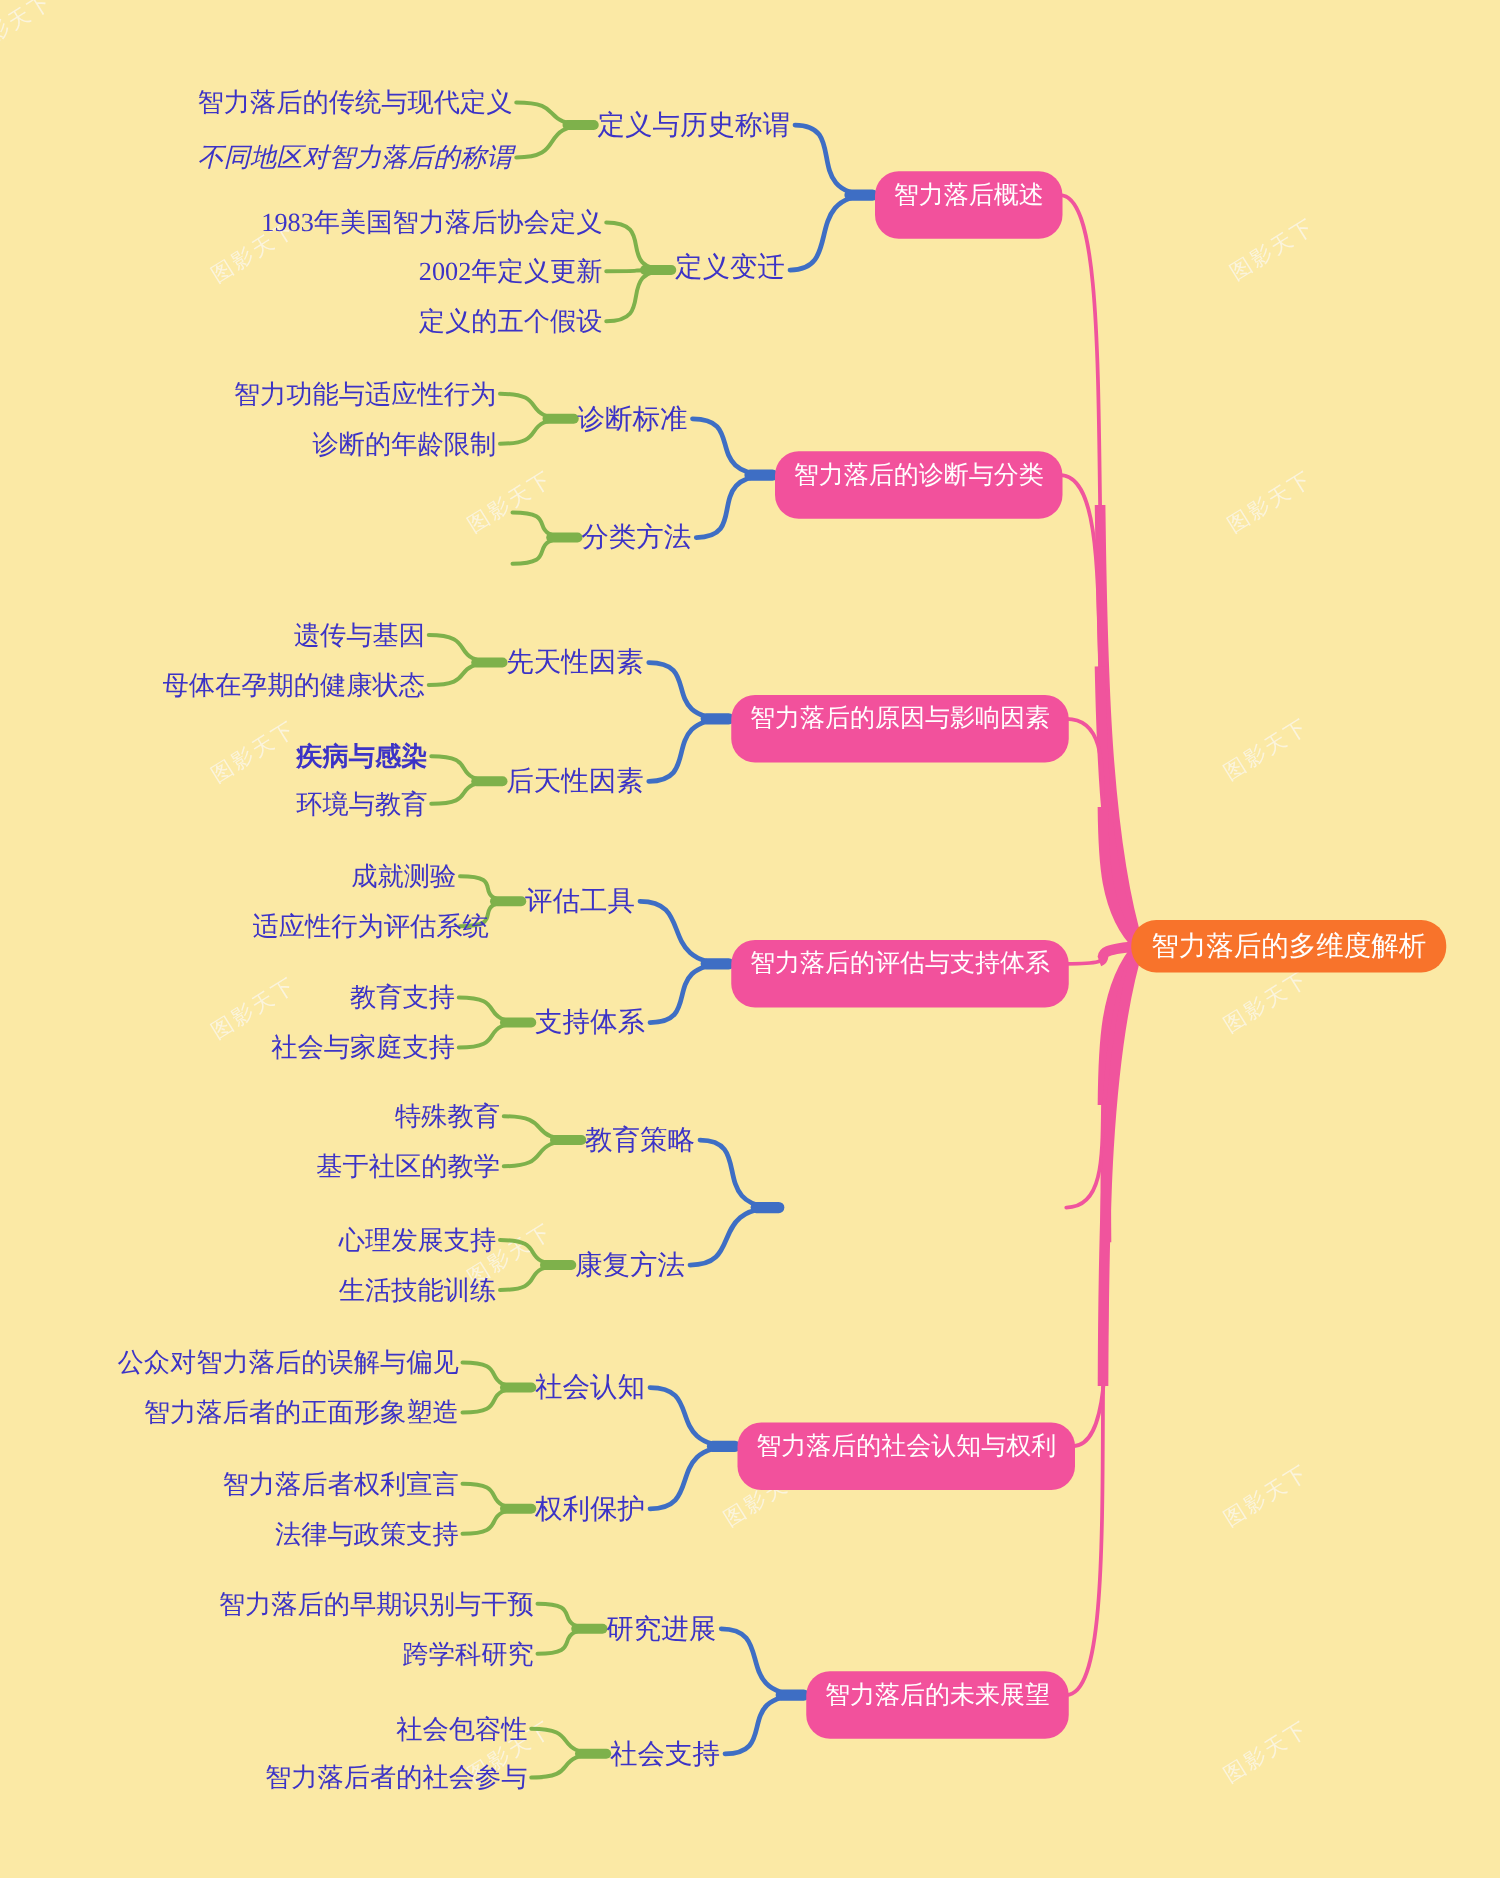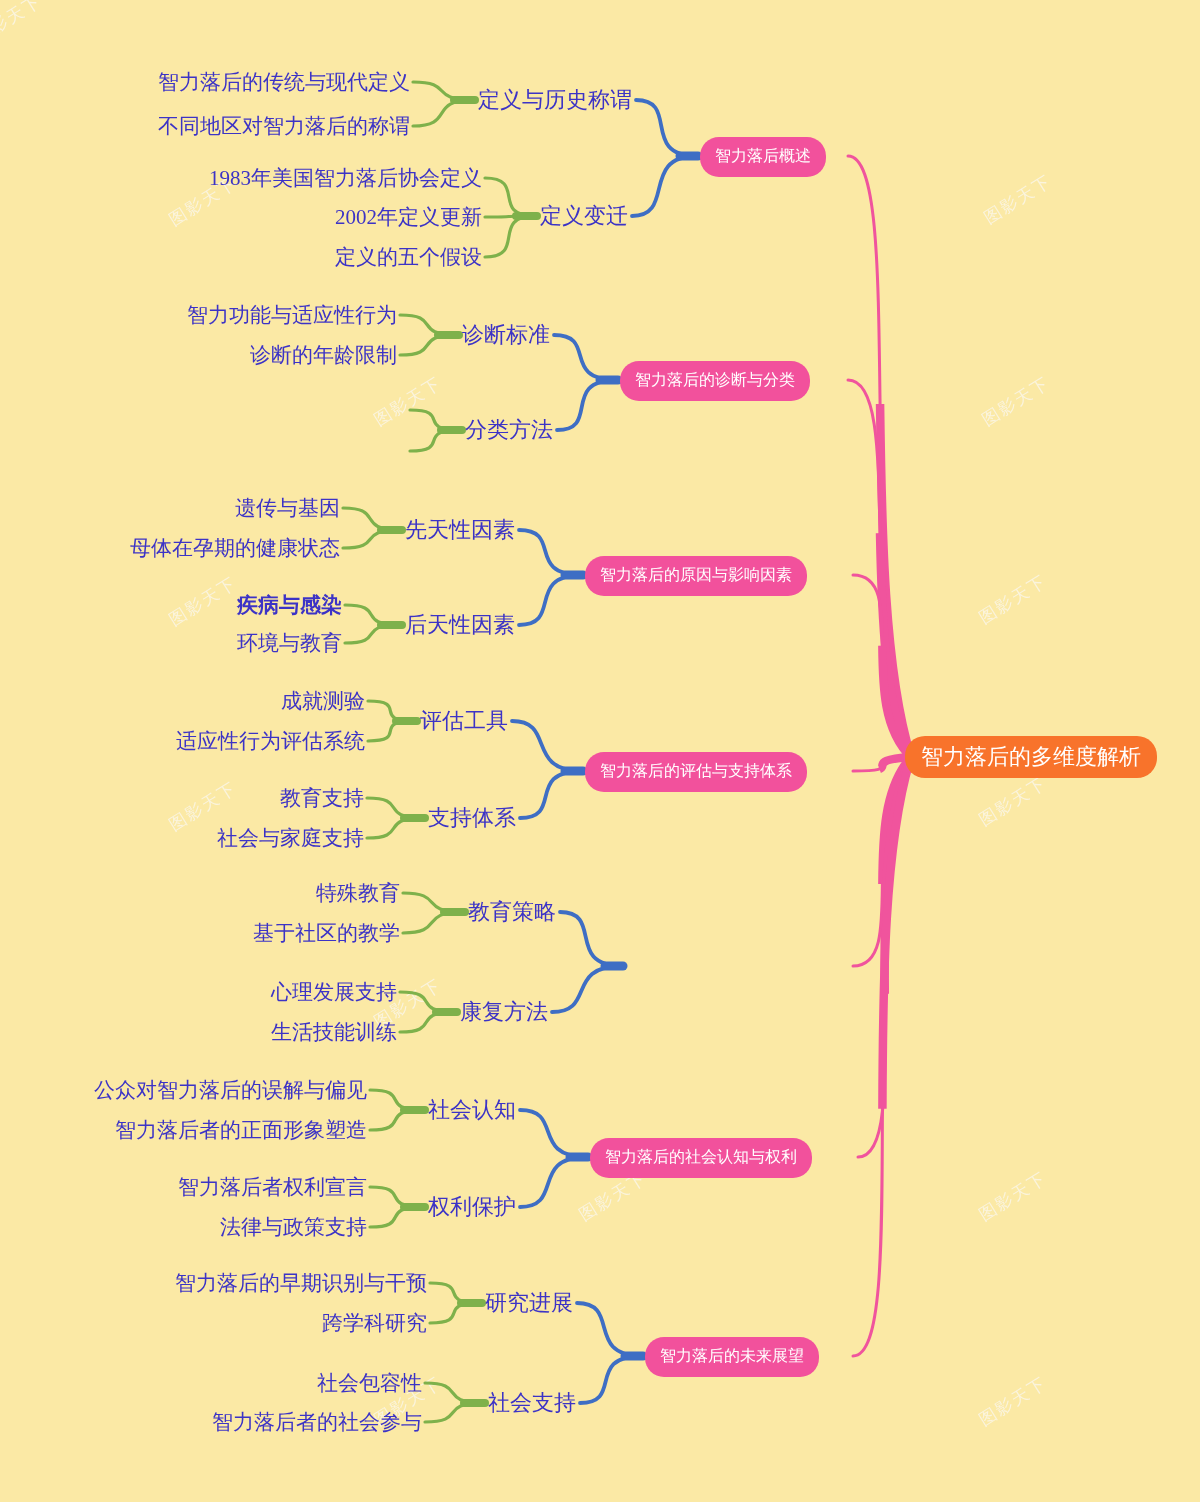--- a/index.html
+++ b/index.html
@@ -5,22 +5,22 @@
   html,body{margin:0;padding:0;}
   body{background:#fbe9a5;font-family:"Liberation Serif", serif;}
   #canvas{position:relative;width:1200px;height:1502px;background:#fbe9a5;overflow:hidden;}
   #wms{position:absolute;inset:0;z-index:0;}
   .wm{position:absolute;font-size:17px;letter-spacing:2px;color:rgba(250,246,230,0.85);
       transform:rotate(-32deg);white-space:nowrap;user-select:none;}
   #links{position:absolute;left:0;top:0;z-index:1;}
   .leaf,.sub{position:absolute;white-space:nowrap;height:28px;line-height:28px;
       font-size:21px;color:#3c33c6;z-index:2;}
   .sub{font-size:22px;}
-  .branch{position:absolute;white-space:nowrap;height:40px;line-height:38px;padding:0 15px;
-      font-size:16px;color:#ffffff;background:#f2519c;border-radius:19px;z-index:2;}
+  .branch{position:absolute;white-space:nowrap;height:54px;line-height:38px;padding:0 15px;
+      font-size:20px;color:#ffffff;background:#f2519c;border-radius:19px;z-index:2;}
   .root{position:absolute;white-space:nowrap;height:42px;line-height:42px;padding:0 16px;
       font-size:22px;color:#ffffff;background:#f8732b;border-radius:20px;z-index:2;}
 </style>
 </head>
 <body>
 
 <div id="canvas">
   <div id="wms">
       <div class="wm" style="left: -30px; top: 8px;">图影天下</div>
       <div class="wm" style="left: 165px; top: 190px;">图影天下</div>
@@ -121,47 +121,47 @@
   <div class="root" id="root" style="left:905px;top:736px;">智力落后的多维度解析</div>
 
   <div class="branch" id="b0" style="left:700px;top:137px;">智力落后概述</div>
   <div class="branch" id="b2" style="left:585px;top:556px;">智力落后的原因与影响因素</div>
   <div class="branch" id="b1" style="left:620px;top:361px;">智力落后的诊断与分类</div>
   <div class="branch" id="b3" style="left:585px;top:752px;">智力落后的评估与支持体系</div>
   <div class="branch" id="b5" style="left:590px;top:1138px;">智力落后的社会认知与权利</div>
   <div class="branch" id="b6" style="left:645px;top:1337px;">智力落后的未来展望</div>
 
   <div class="sub" id="s0-0" style="left:478px;top:86px;">定义与历史称谓</div>
-  <div class="sub" id="s0-1" style="left:540px;top:202px;">定义变迁</div>
+  <div class="sub" id="s0-1" style="left:540px;top:202px;font-family:Liberation Mono, monospace;">定义变迁</div>
   <div class="sub" id="s1-0" style="left:462px;top:321px;">诊断标准</div>
   <div class="sub" id="s1-1" style="left:465px;top:416px;">分类方法</div>
   <div class="sub" id="s2-0" style="left:405px;top:516px;">先天性因素</div>
   <div class="sub" id="s2-1" style="left:405px;top:611px;">后天性因素</div>
   <div class="sub" id="s3-0" style="left:420px;top:707px;">评估工具</div>
   <div class="sub" id="s3-1" style="left:428px;top:804px;">支持体系</div>
   <div class="sub" id="s4-0" style="left:468px;top:898px;">教育策略</div>
   <div class="sub" id="s4-1" style="left:460px;top:998px;">康复方法</div>
   <div class="sub" id="s5-0" style="left:428px;top:1096px;">社会认知</div>
   <div class="sub" id="s5-1" style="left:428px;top:1193px;">权利保护</div>
   <div class="sub" id="s6-0" style="left:485px;top:1289px;">研究进展</div>
   <div class="sub" id="s6-1" style="left:488px;top:1389px;">社会支持</div>
 
   <div class="leaf" style="right:790px;top:68px;">智力落后的传统与现代定义</div>
-  <div class="leaf" style="right:790px;top:112px;">不同地区对智力落后的称谓</div>
+  <div class="leaf" style="right:790px;top:112px;font-style:italic;">不同地区对智力落后的称谓</div>
   <div class="leaf" style="right:718px;top:164px;">1983年美国智力落后协会定义</div>
   <div class="leaf" style="right:718px;top:203px;">2002年定义更新</div>
   <div class="leaf" style="right:718px;top:243px;">定义的五个假设</div>
   <div class="leaf" style="right:803px;top:301px;">智力功能与适应性行为</div>
   <div class="leaf" style="right:803px;top:341px;">诊断的年龄限制</div>
   <div class="leaf" style="right:860px;top:494px;">遗传与基因</div>
   <div class="leaf" style="right:860px;top:534px;">母体在孕期的健康状态</div>
   <div class="leaf" style="right:858px;top:591px;font-weight:bold;">疾病与感染</div>
   <div class="leaf" style="right:858px;top:629px;">环境与教育</div>
   <div class="leaf" style="right:835px;top:687px;">成就测验</div>
-  <div class="leaf" style="right:835px;top:727px;">适应性行为评估系统</div>
+  <div class="leaf" style="right:809px;top:727px;">适应性行为评估系统</div>
   <div class="leaf" style="right:836px;top:784px;">教育支持</div>
   <div class="leaf" style="right:836px;top:824px;">社会与家庭支持</div>
   <div class="leaf" style="right:800px;top:879px;">特殊教育</div>
   <div class="leaf" style="right:800px;top:919px;">基于社区的教学</div>
   <div class="leaf" style="right:803px;top:978px;">心理发展支持</div>
   <div class="leaf" style="right:803px;top:1018px;">生活技能训练</div>
   <div class="leaf" style="right:833px;top:1076px;">公众对智力落后的误解与偏见</div>
   <div class="leaf" style="right:833px;top:1116px;">智力落后者的正面形象塑造</div>
   <div class="leaf" style="right:833px;top:1173px;">智力落后者权利宣言</div>
   <div class="leaf" style="right:833px;top:1213px;">法律与政策支持</div>

